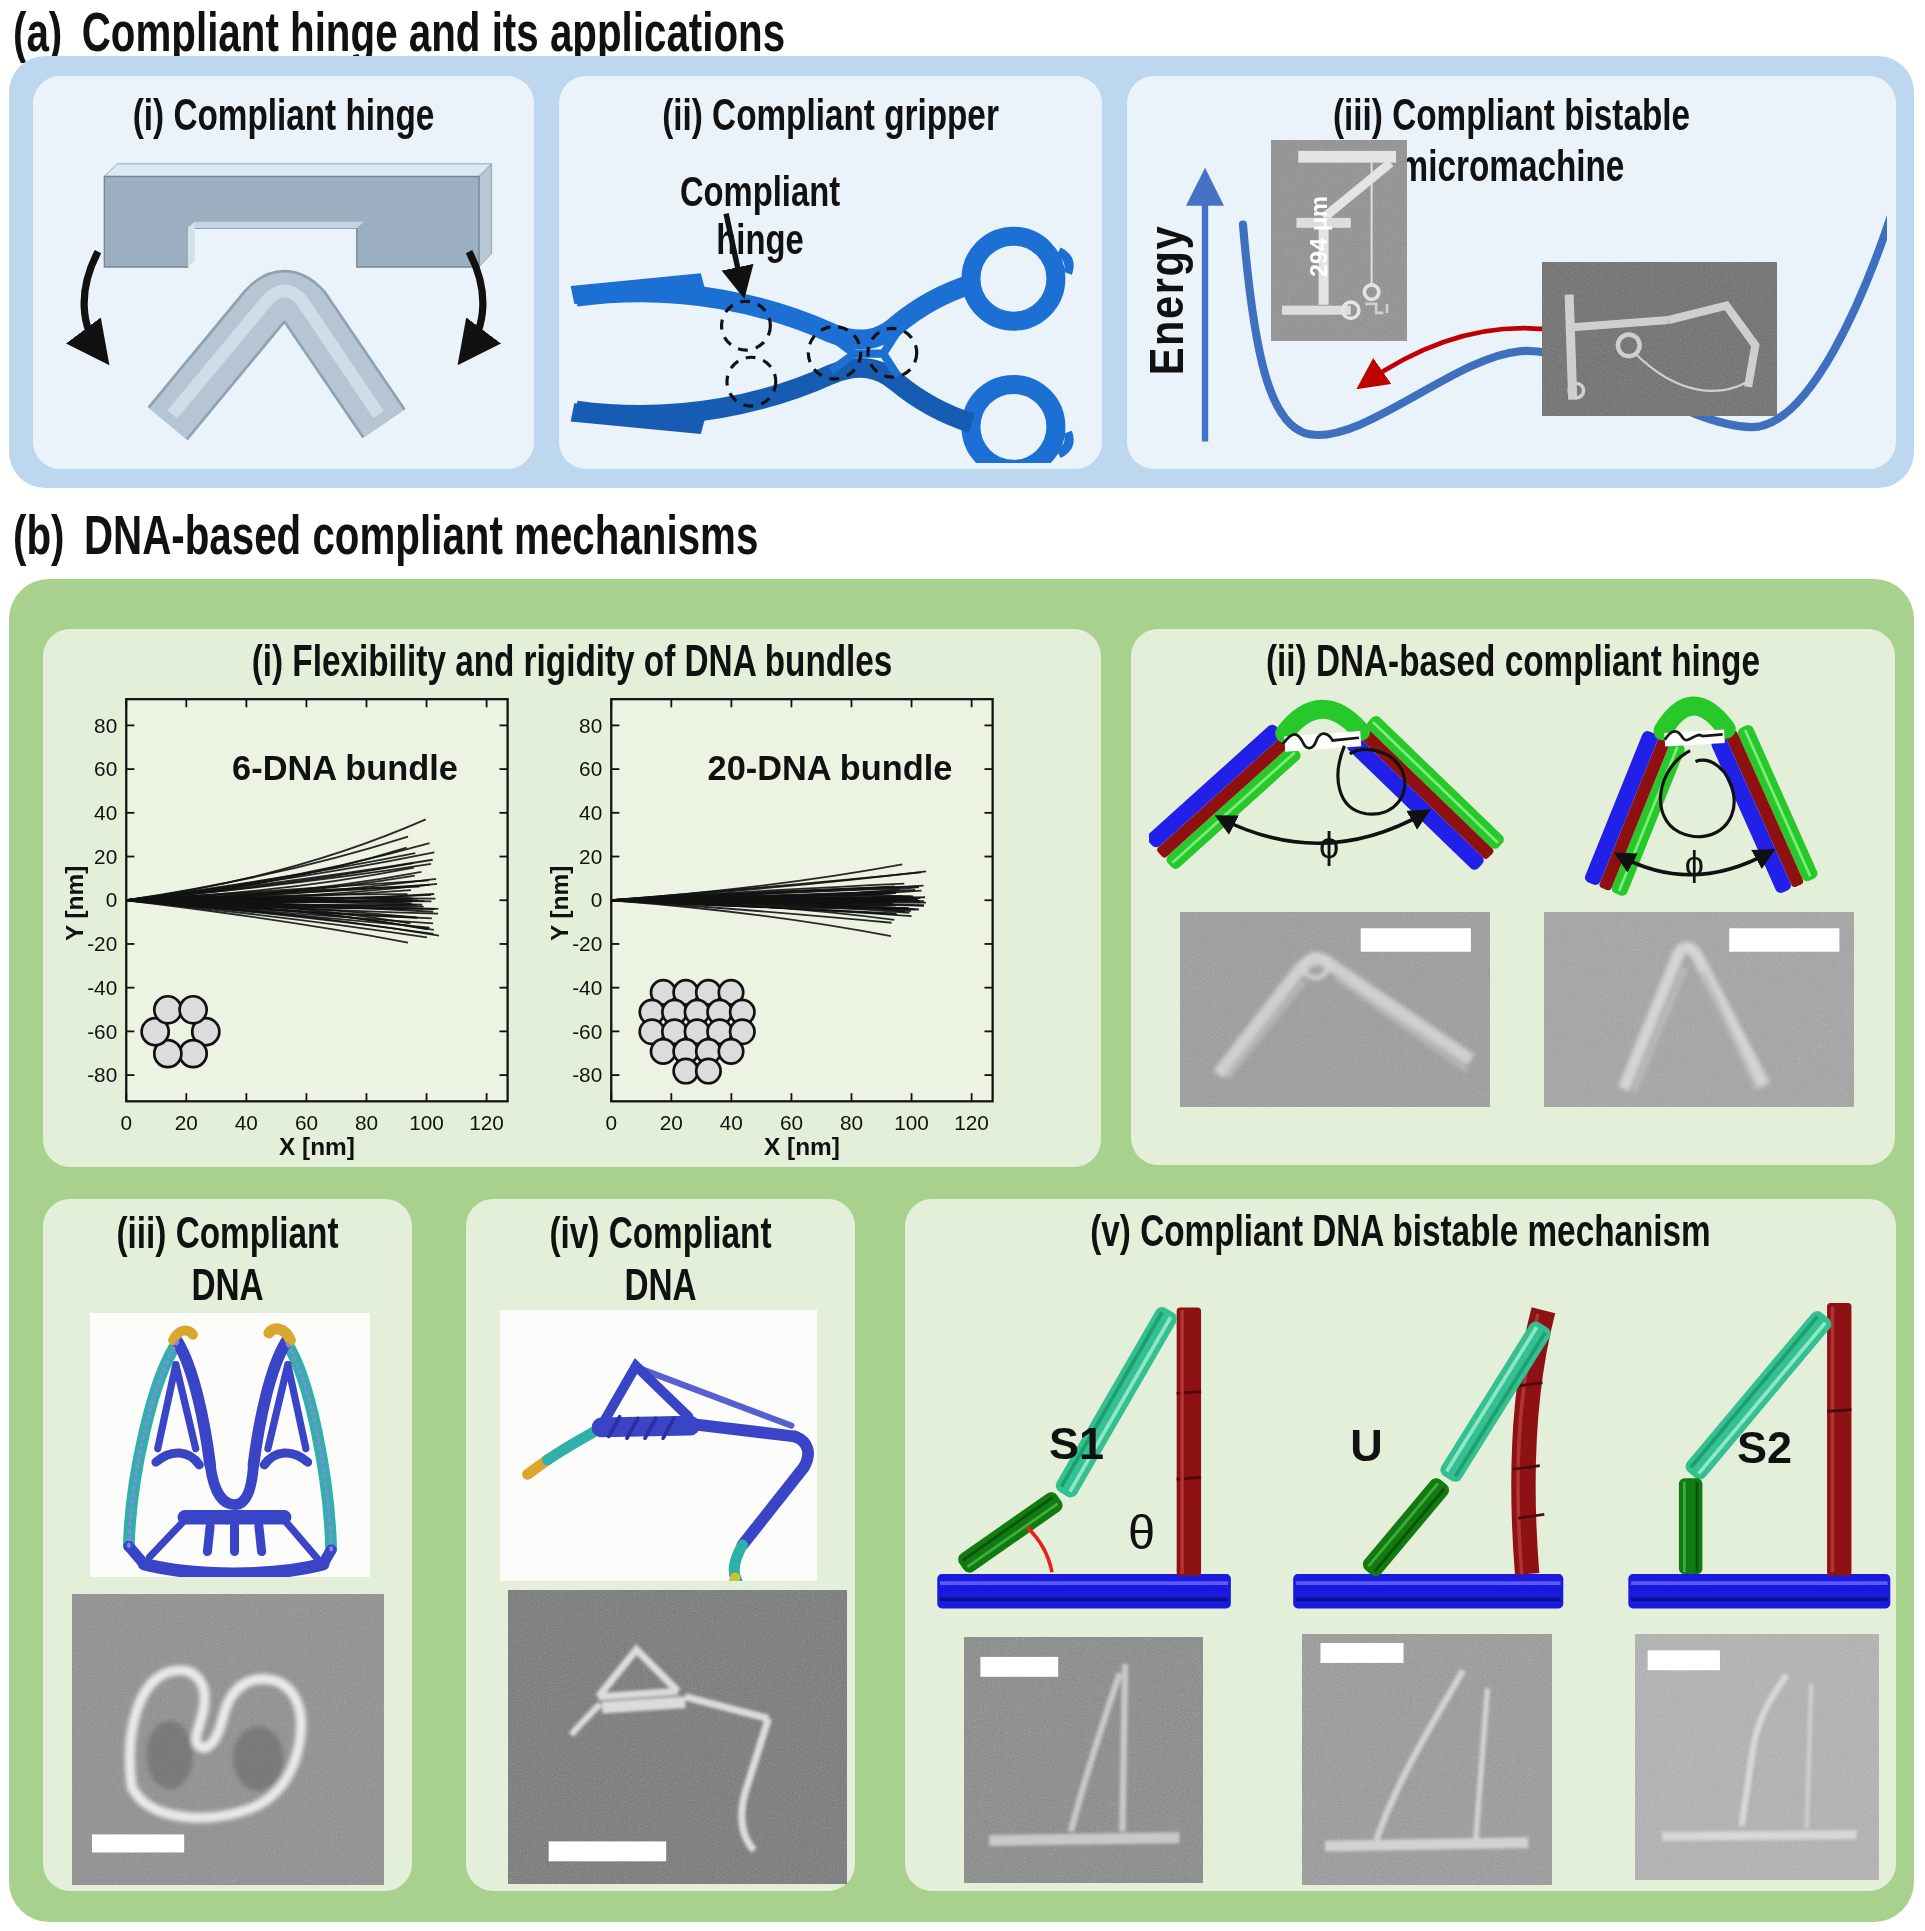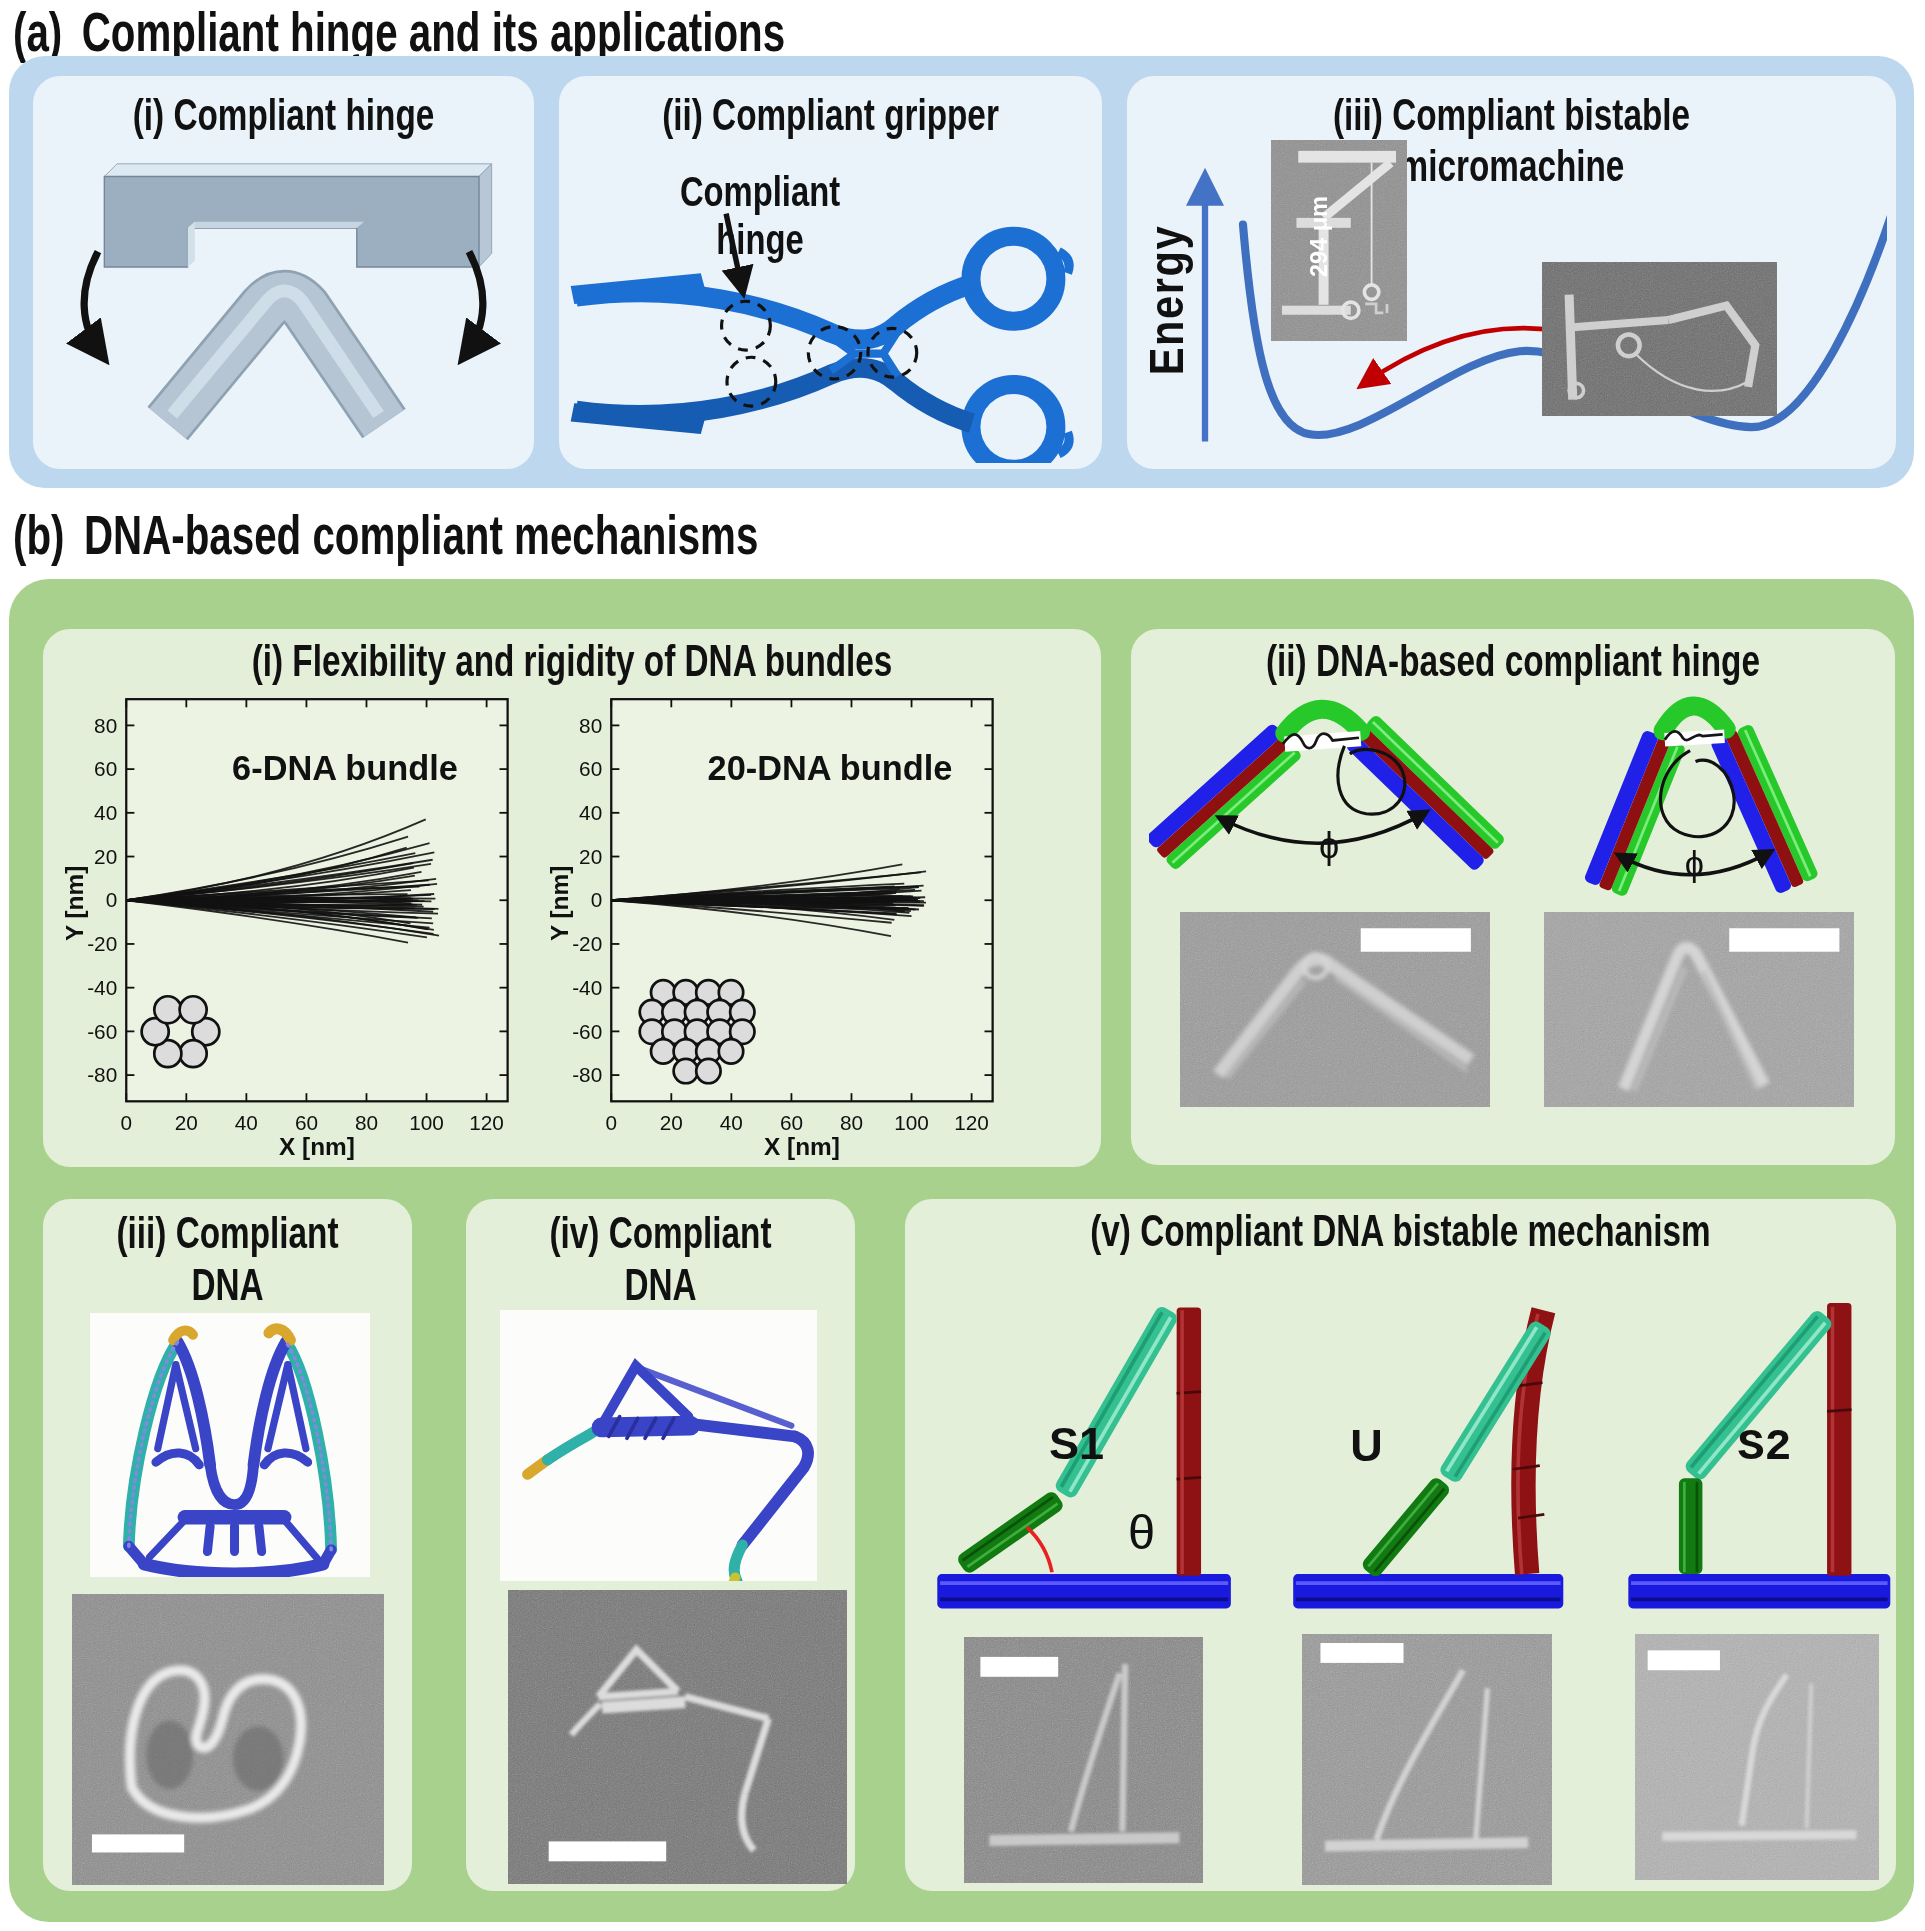--- a/index.html
+++ b/index.html
@@ -608,21 +608,21 @@
         <line x1="6" y1="-5" x2="224" y2="-5" stroke="#8fe7c8" stroke-width="4"></line>
         <line x1="6" y1="6" x2="224" y2="6" stroke="#1d9e73" stroke-width="4"></line>
       </g>
       <rect x="846" y="214" width="26" height="106" rx="6" fill="#117A11"></rect>
       <line x1="852" y1="218" x2="852" y2="318" stroke="#3fae3f" stroke-width="3"></line>
       <line x1="866" y1="218" x2="866" y2="318" stroke="#0a520a" stroke-width="3"></line>
     </g>
   </svg>
   <div class="statelabel" style="left:1013px;top:1418px;width:127px;text-align:center;">S1</div>
   <div class="statelabel" style="left:1312px;top:1420px;width:109px;">U</div>
-  <div class="statelabel" style="left:1701px;top:1422px;width:127px;font-family:Liberation Mono, monospace;">S2</div>
+  <div class="statelabel" style="left:1701px;top:1422px;width:127px;">S2</div>
 
   <div class="tem" style="left:964px;top:1637px;width:239px;height:246px;background:#858585;">
     <svg width="239" height="246" viewBox="0 0 264 272">
       <rect width="264" height="272" filter="url(#grain)" opacity="0.45"></rect>
       <g filter="url(#soft2)" fill="none" stroke="#c9c9c9">
         <path d="M118,215 C135,150 155,90 172,40" stroke-width="7"></path>
         <path d="M178,30 L175,215" stroke-width="7"></path>
         <path d="M28,225 L238,222" stroke-width="12"></path>
       </g>
       <rect x="18" y="22" width="86" height="22" fill="#fff"></rect>

